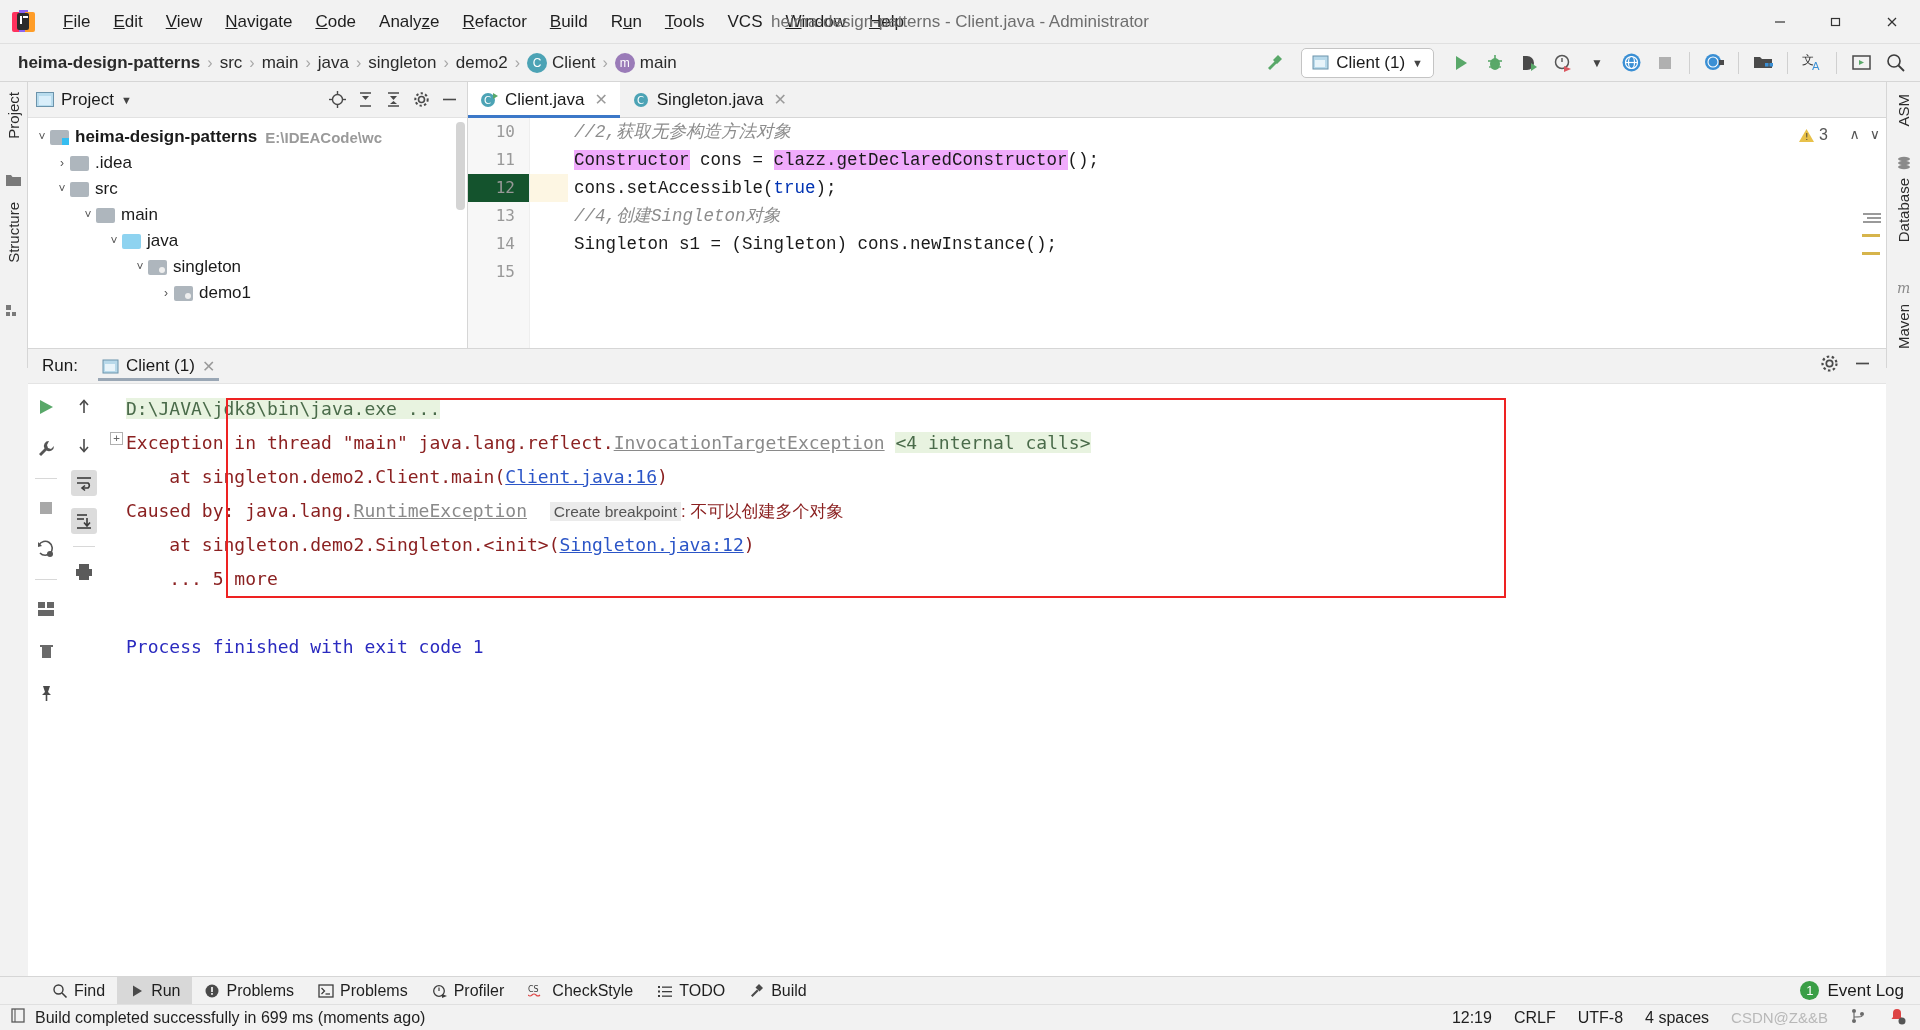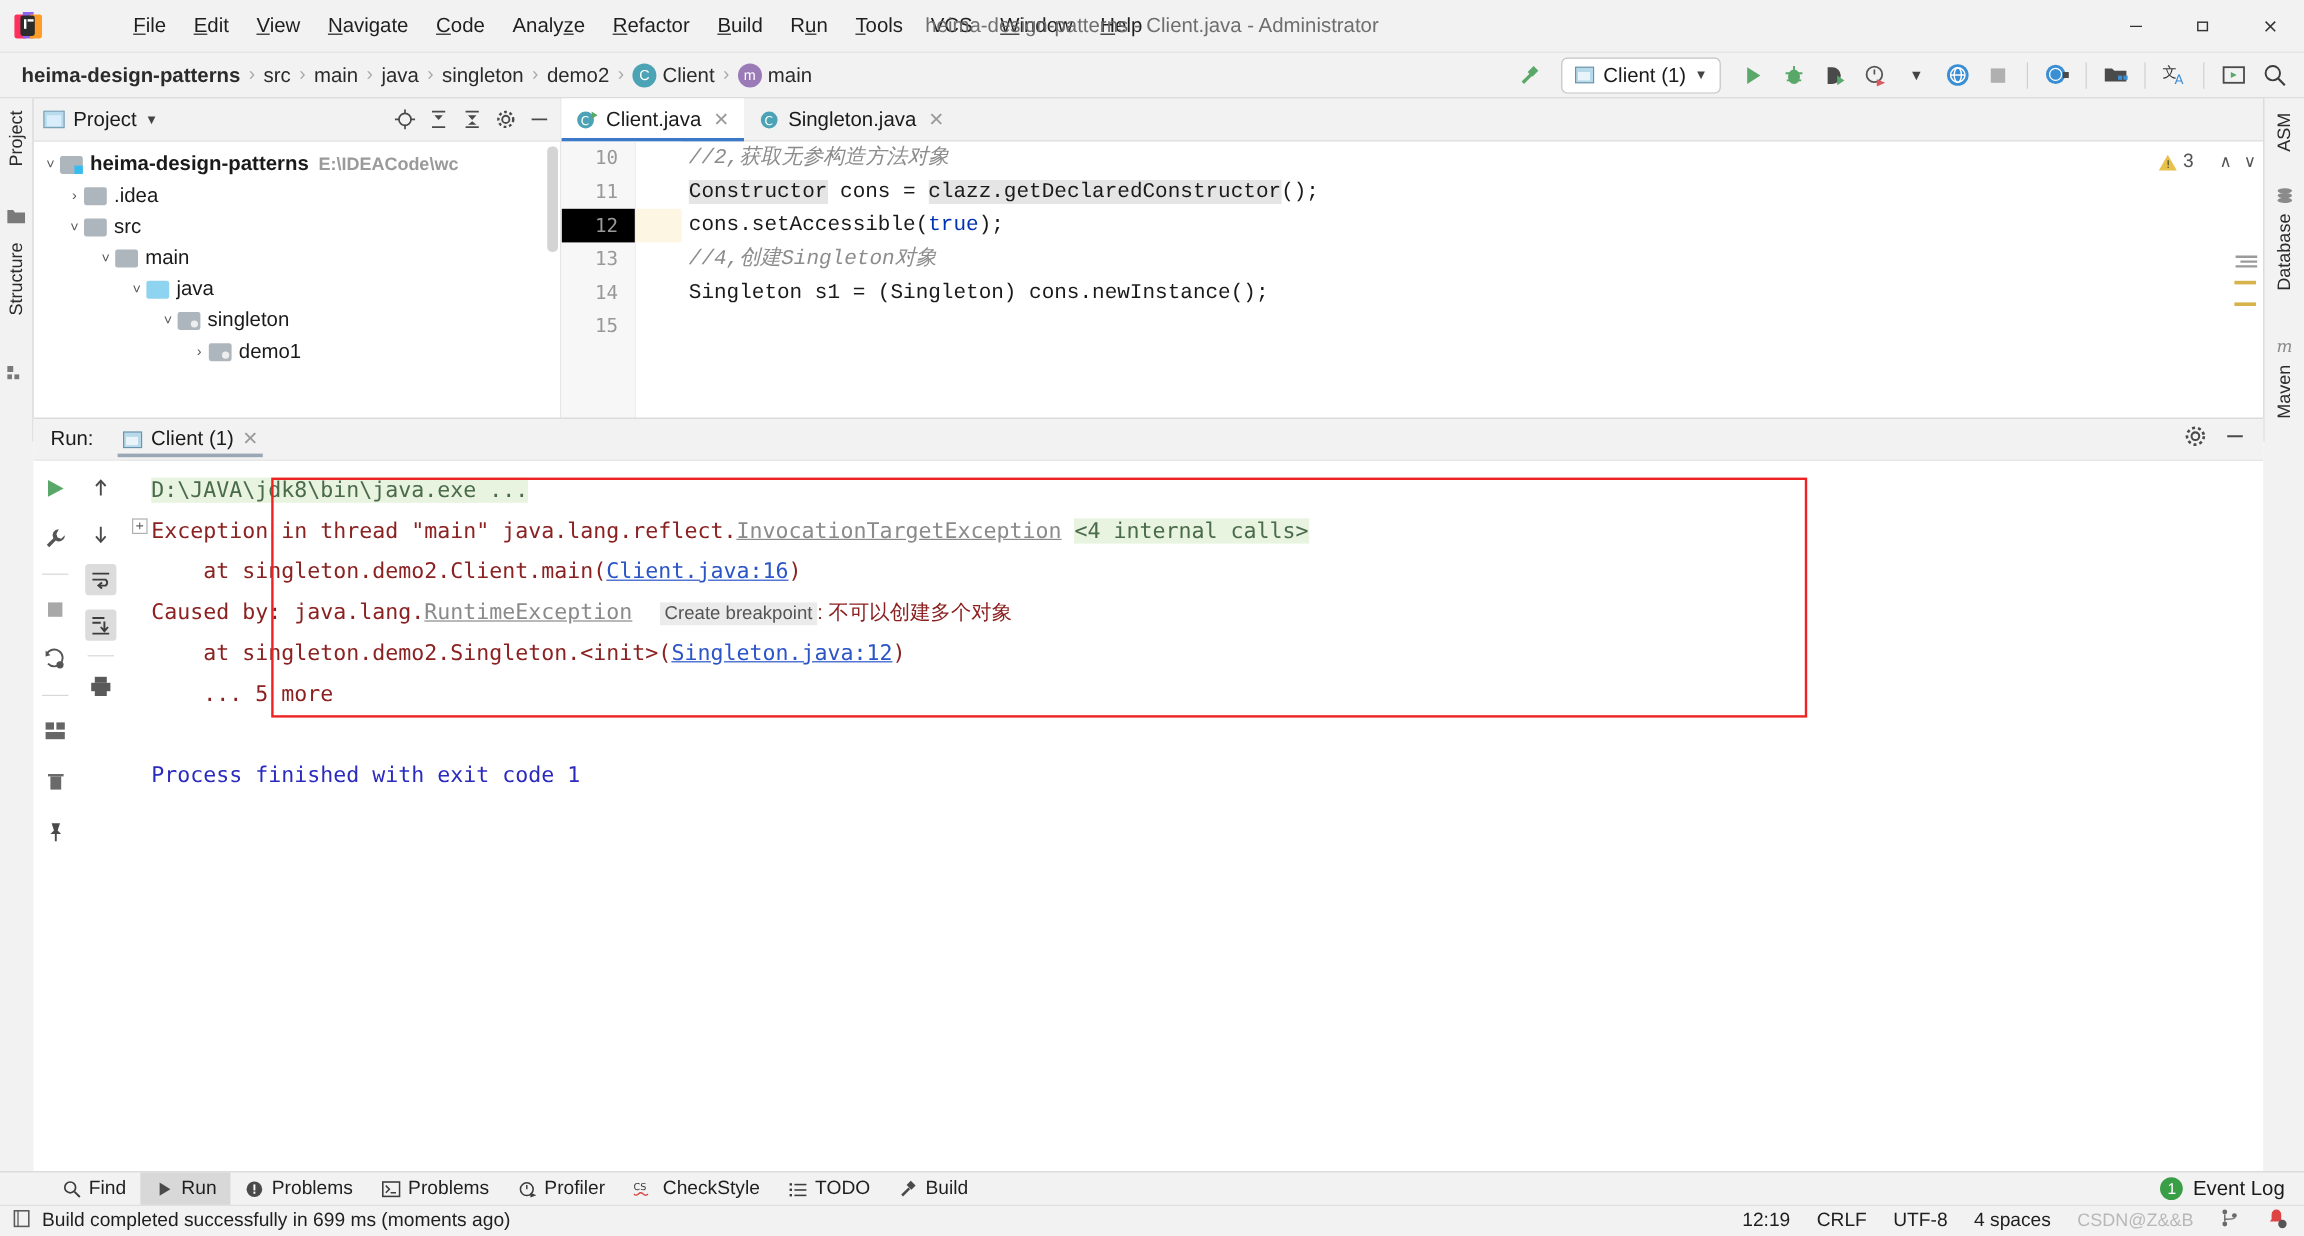--- a/index.html
+++ b/index.html
@@ -12,21 +12,20 @@
     color:#1a1a1a;
     overflow:hidden;
     position:relative;
   }
 
   
   .titlebar {
     height:44px; display:flex; align-items:center;
     background:#f2f2f2; border-bottom:1px solid #e0e0e0;
     position:relative;
-    gap:48px;
   }
   .app-logo {
     width:24px;height:24px;margin-left:12px;margin-right:10px;
     position:relative; flex:none;
   }
   .app-logo .l1{position:absolute;left:0;top:2px;width:10px;height:20px;background:#fe315d;border-radius:2px 0 0 2px;}
   .app-logo .l2{position:absolute;left:7px;top:0px;width:9px;height:22px;background:#8c63f0;}
   .app-logo .l3{position:absolute;left:13px;top:2px;width:10px;height:20px;background:#ff9d28;border-radius:0 2px 2px 0;}
   .app-logo .l4{position:absolute;left:5px;top:3px;width:12px;height:17px;background:#2b2b2b;border-radius:2px;}
   .app-logo .l5{position:absolute;left:8px;top:6px;width:2px;height:8px;background:#fff;}
@@ -111,28 +110,28 @@
   .editor-wrap{flex:1;display:flex;flex-direction:column;background:#fff;min-width:0;}
   .tabs{height:36px;display:flex;align-items:stretch;background:#f2f2f2;border-bottom:1px solid #d6d6d6;}
   .etab{display:flex;align-items:center;gap:7px;padding:0 12px;font-size:17px;cursor:default;position:relative;}
   .etab.active{background:#fff;}
   .etab.active:after{content:"";position:absolute;left:0;right:0;bottom:-1px;height:3px;background:#3c78c8;}
   .etab .x{color:#9a9a9a;font-size:16px;margin-left:3px;}
   .code-area{flex:1;display:flex;position:relative;overflow:hidden;background:#fff;}
   .gutter{width:62px;background:#f7f7f7;border-right:1px solid #eee;text-align:right;
     font-family:"DejaVu Sans Mono", monospace;font-size:16px;color:#999;padding-top:0;flex:none;}
   .gutter div{height:28px;line-height:28px;padding-right:14px;}
-  .gutter div.cur{background:#000000;}
+  .gutter div.cur{background:#14532d;}
   .fold{width:38px;background:#fff;flex:none;}
   .codelines{flex:1;font-family:Liberation Mono, monospace;font-size:17.5px;position:relative;min-width:0;}
   .cl{height:28px;line-height:28px;white-space:pre;padding-left:6px;}
   .cl.cur{background:#fdf6e3;}
   .cmt{color:#8c8c8c;font-style:italic;}
   .kw{color:#0033b3;}
-  .hl{background:#e5e5e5;}
+  .hl{background:#f0abfc;}
   .caret{display:inline-block;width:2px;height:19px;background:#000;vertical-align:-4px;}
   .warn-chip{position:absolute;right:58px;top:8px;display:flex;align-items:center;gap:4px;font-size:16px;color:#555;}
   .insp-arrows{position:absolute;right:6px;top:8px;display:flex;gap:10px;color:#555;font-size:14px;}
   .marker-stripe{position:absolute;right:6px;width:18px;height:3px;background:#d6b44b;}
   .ed-hscroll{position:absolute;left:70px;bottom:2px;width:720px;height:9px;background:#c9c9c9;border-radius:4px;}
 
   .righttoolwin{width:34px;background:#f2f2f2;border-left:1px solid #d6d6d6;position:relative;flex:none;}
 
   
   .runpanel{position:absolute;left:28px;right:34px;top:348px;bottom:52px;background:#fff;display:flex;flex-direction:column;}

